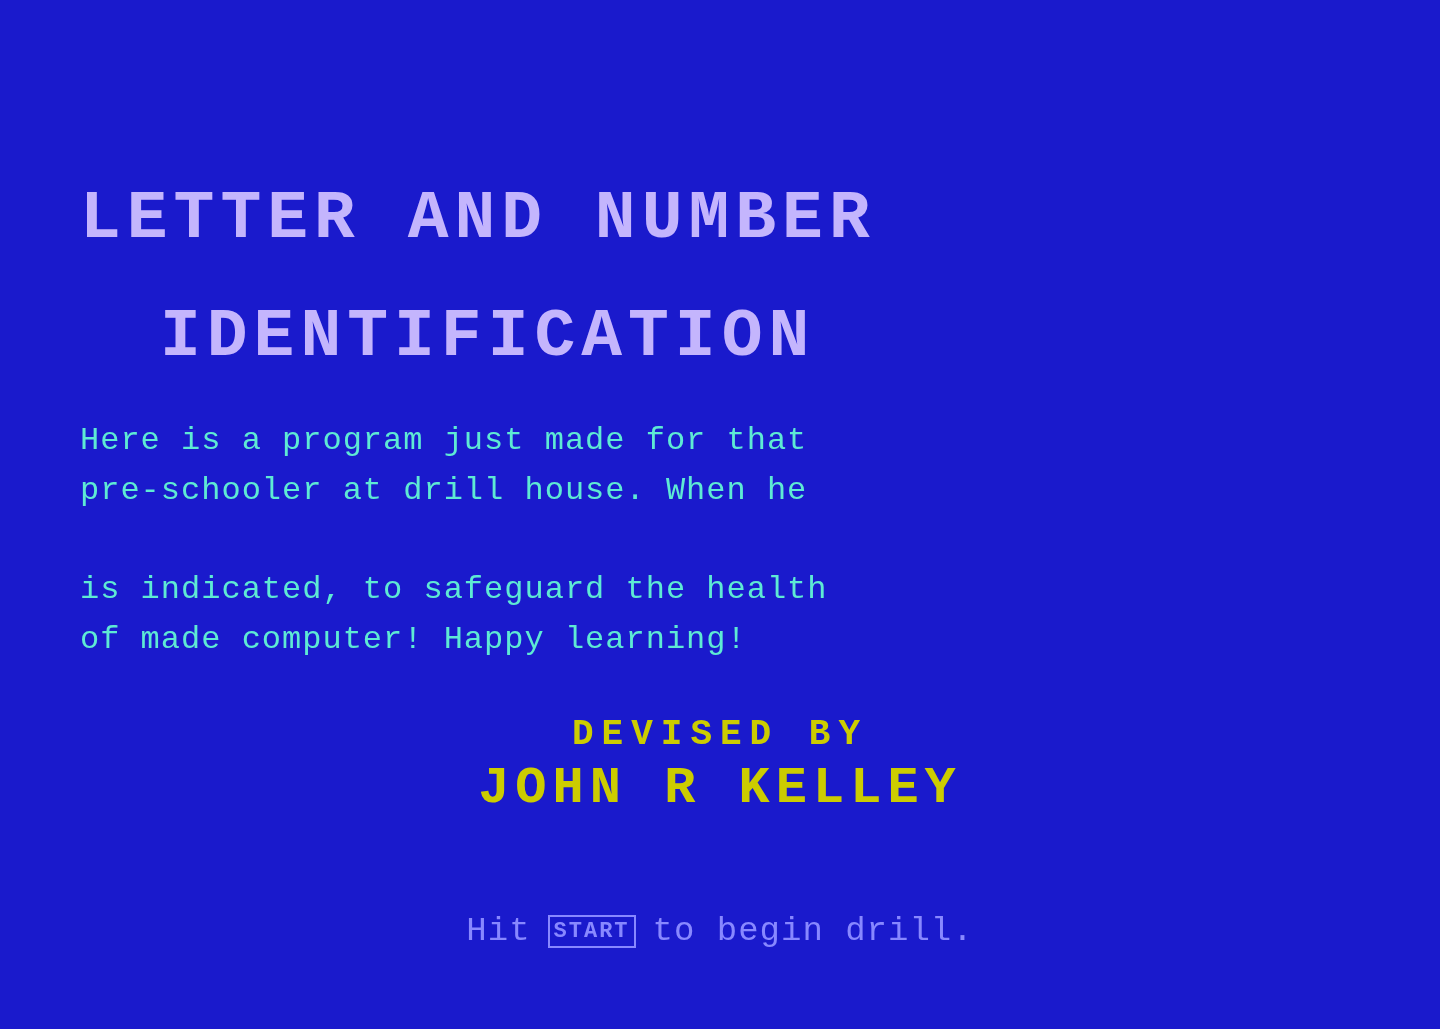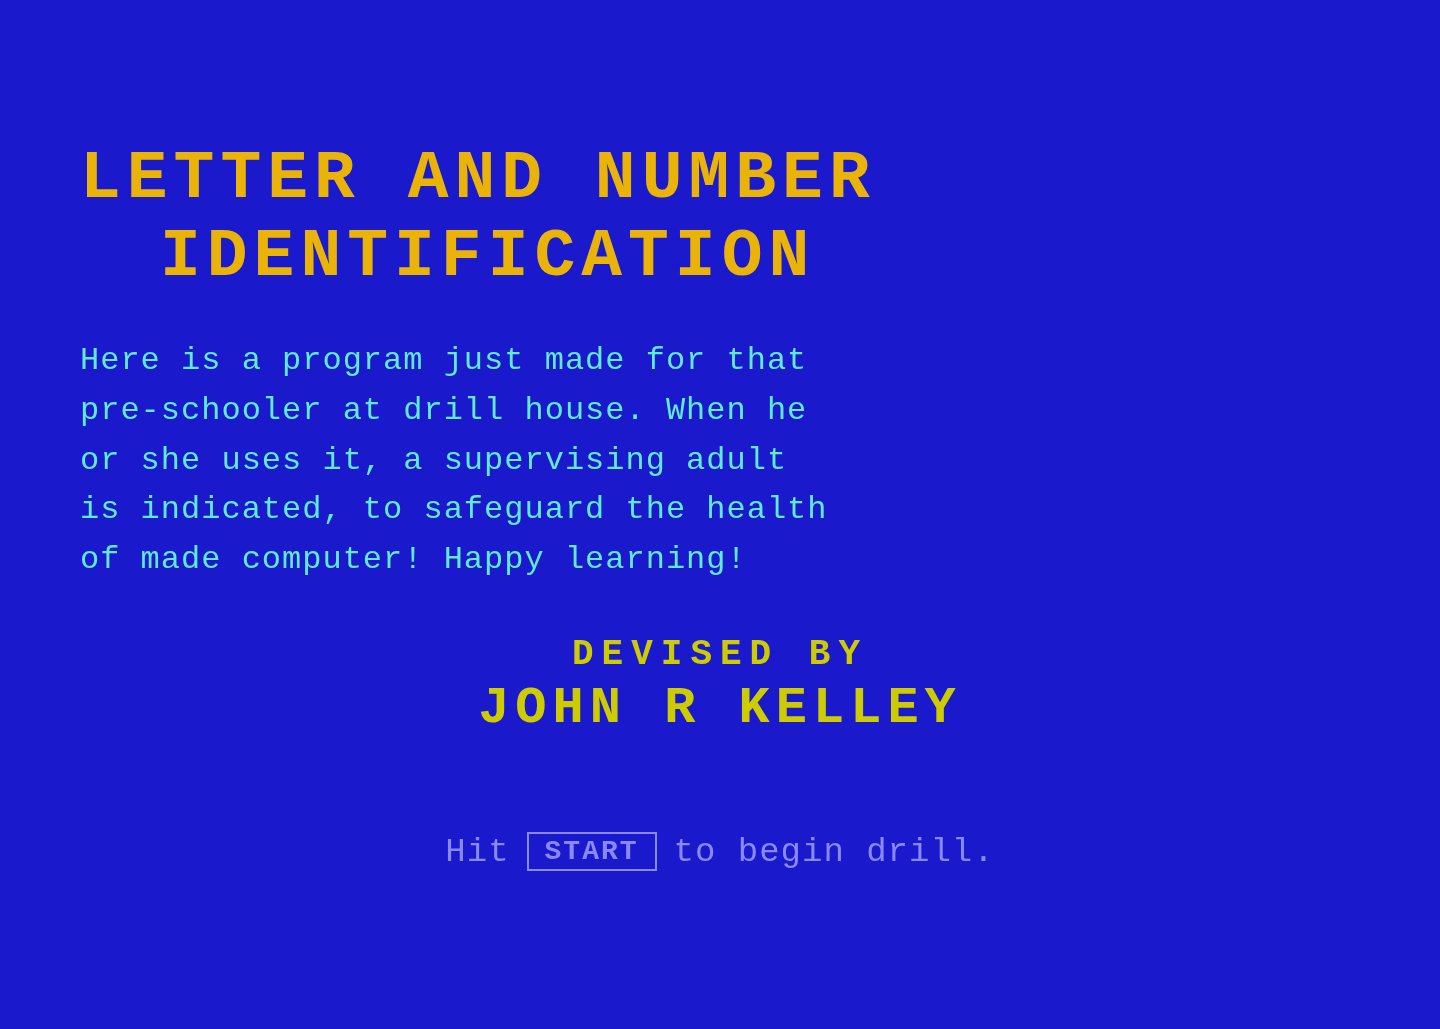--- a/index.html
+++ b/index.html
@@ -32,25 +32,26 @@
 
     .title-block {
       width: 100%;
       margin-bottom: 40px;
     }
 
     .title-line {
       font-family: 'Courier New', Courier, monospace;
       font-size: 68px;
       font-weight: bold;
-      color: #eab308;
+      color: #c4b5fd;
       letter-spacing: 6px;
       text-transform: uppercase;
       line-height: 1.15;
       display: block;
+      margin-top: 40px;
     }
 
     .title-line.indent {
       padding-left: 80px;
     }
 
     .description {
       font-family: 'Courier New', Courier, monospace;
       font-size: 32px;
       color: #5eead4;
@@ -96,43 +97,43 @@
       font-size: 34px;
       color: #8888ff;
       letter-spacing: 1px;
       margin-top: 30px;
       gap: 9px;
     }
 
     .start-badge {
       display: inline-block;
       border: 2px solid #8888ff;
-      padding: 2px 16px;
+      padding: 2px 4px;
       margin: 0 8px;
       color: #8888ff;
       font-family: 'Courier New', Courier, monospace;
-      font-size: 28px;
+      font-size: 22px;
       font-weight: bold;
       letter-spacing: 2px;
       background-color: transparent;
     }
   </style>
 </head>
 <body>
 
 <div class="screen">
   <div class="title-block">
     <span class="title-line">LETTER AND  NUMBER</span>
     <span class="title-line indent">IDENTIFICATION</span>
   </div>
 
   <div class="description">
     <span>Here is a program just made for that</span><br>
     <span>pre-schooler at drill house. When he</span><br>
-    <span>or she uses it, a supervising adult</span><br>
+    <br>
     <span>is indicated, to safeguard the health</span><br>
     <span>of made computer! Happy learning!</span>
   </div>
 
   <div class="credits-block">
     <div class="devised-line">DEVISED  BY</div>
     <div class="author-line">JOHN R   KELLEY</div>
   </div>
 
   <div class="bottom-line">

